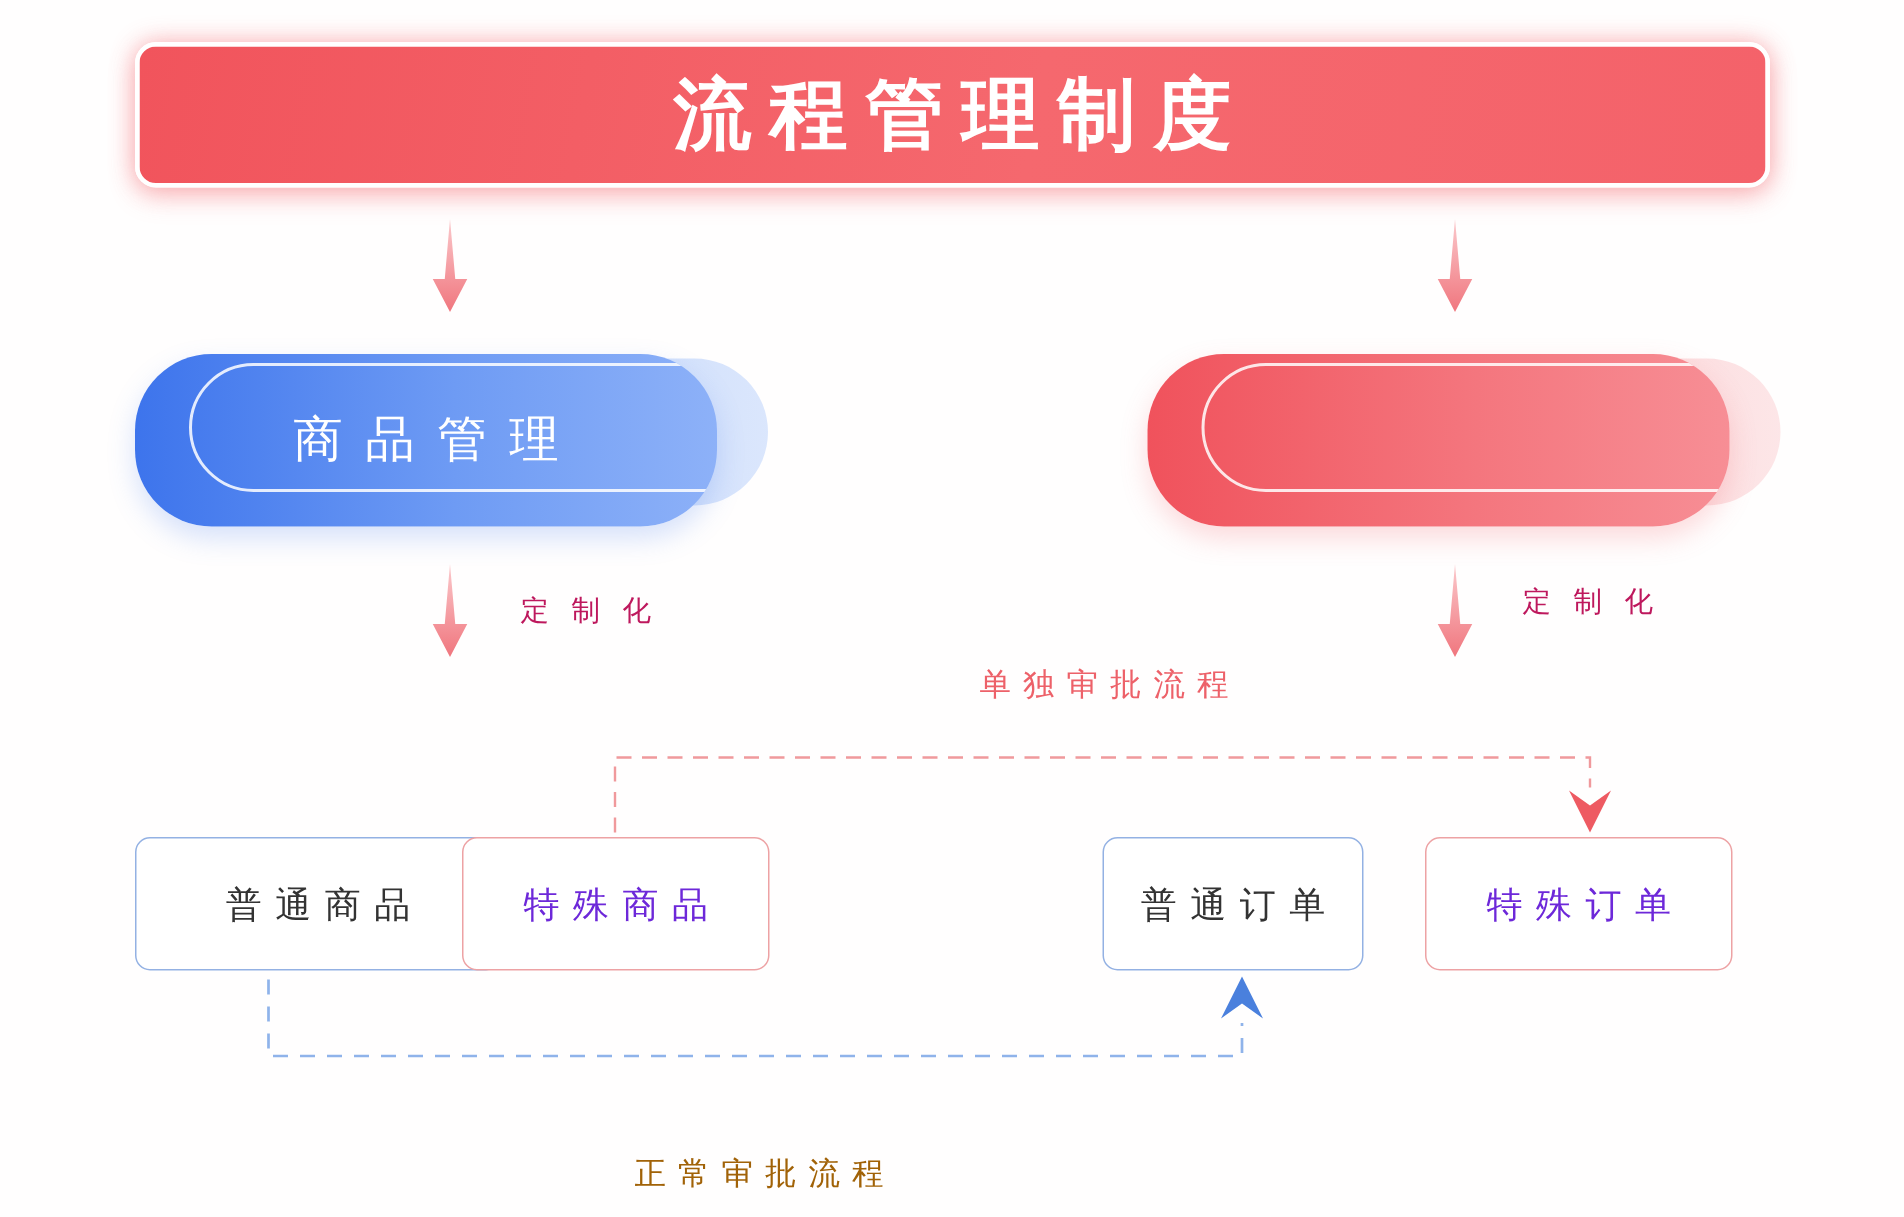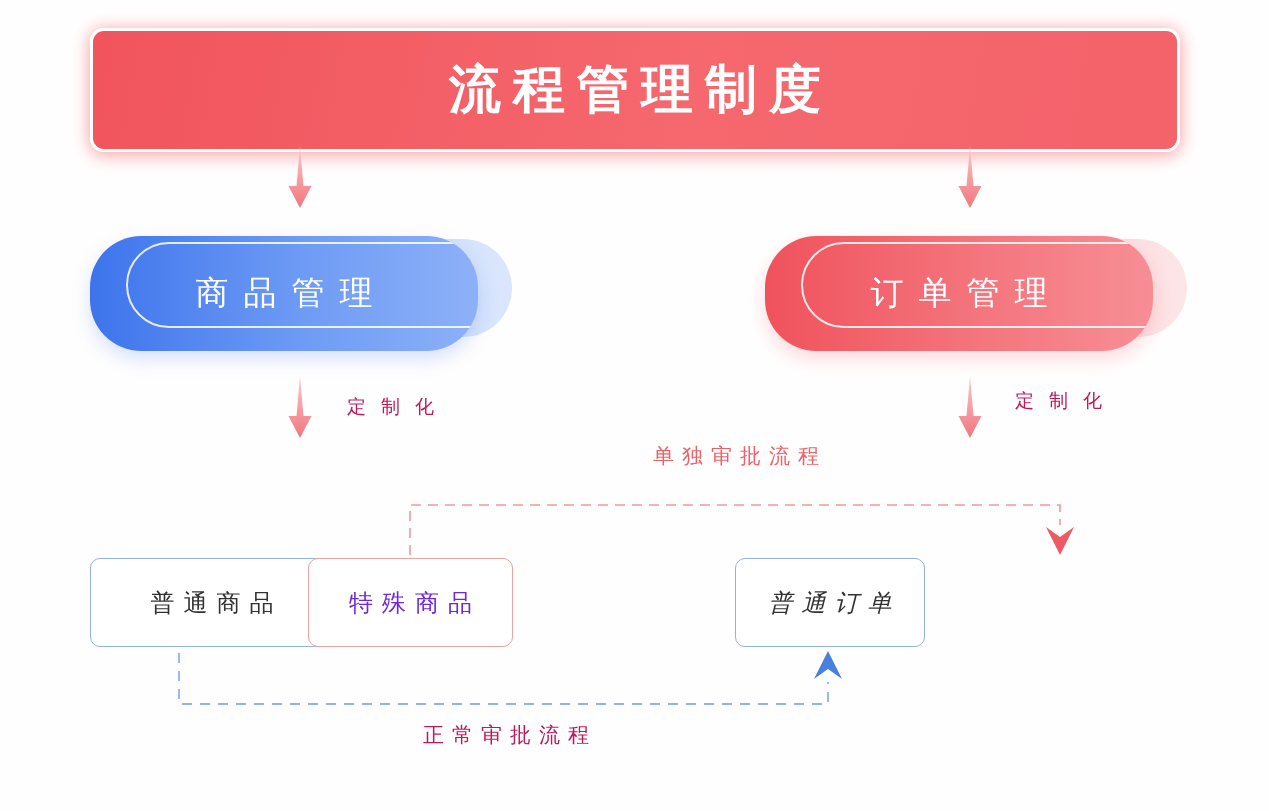--- a/index.html
+++ b/index.html
@@ -1,21 +1,21 @@
 <!DOCTYPE html>
 <html><head>
 <meta charset="utf-8">
 <style>
   html,body{margin:0;padding:0;background:#ffffff;}
   body{font-family:"Liberation Sans","DejaVu Sans",sans-serif;}
   .canvas{position:relative;width:1269px;height:811px;background:#fffefe;overflow:hidden;}
 
   
   .banner{
-    position:absolute;left:90px;top:28px;width:1090px;height:124px;
+    position:absolute;left:90px;top:28px;width:1090px;height:97px;
     border-radius:14px;border:3px solid #ffffff;box-sizing:border-box;
     background:linear-gradient(100deg,#f1545c 0%,#f5686e 55%,#f4626a 100%);
     box-shadow:0 0 16px rgba(244,104,110,.45),0 6px 18px rgba(244,104,110,.28);
     display:flex;align-items:center;justify-content:center;
   }
   .banner-title{
     color:#ffffff;font-size:52px;font-weight:800;letter-spacing:12px;
     text-indent:12px;white-space:nowrap;
   }
 
@@ -57,21 +57,21 @@
     position:absolute;top:558px;height:89px;border-radius:10px;box-sizing:border-box;
     background:#ffffff;display:flex;align-items:center;justify-content:center;
     font-size:24px;letter-spacing:9px;text-indent:9px;white-space:nowrap;
   }
   .node-box.blue{border:1px solid #93b1e3;color:#333333;}
   .node-box.red{border:1px solid #eda2a4;color:#6d28d9;}
 
   
   .flow-label{position:absolute;font-size:21px;letter-spacing:8px;white-space:nowrap;text-align:center;}
   .flow-label.red{color:#ed6169;}
-  .flow-label.blue{color:#be185d;}
+  .flow-label.blue{color:#a16207;margin-top:47px;}
 
   
   .connector-svg{position:absolute;left:0;top:0;width:1269px;height:811px;pointer-events:none;}
 </style>
 </head>
 <body>
 
 <div class="canvas">
 
   <svg width="0" height="0" style="position:absolute" aria-hidden="true">
@@ -99,21 +99,20 @@
     <div class="pill-main blue">
       <div class="pill-arc"></div>
       <div class="pill-label">商品管理</div>
     </div>
   </div>
 
   <div class="pill" style="left:765px;top:236px;">
     <div class="pill-echo red"></div>
     <div class="pill-main red">
       <div class="pill-arc"></div>
-      <div class="pill-label">订单管理</div>
     </div>
   </div>
 
   <svg class="tarrow" style="left:280px;top:376px;" viewBox="0 0 40 64">
     <path d="M20 0 L23.5 40 L31.5 40 L20 62 L8.5 40 L16.5 40 Z" fill="url(#arrowGrad)"></path>
   </svg>
   <div class="customize-label" style="left:347px;top:394px;">定制化</div>
 
   <svg class="tarrow" style="left:950px;top:376px;" viewBox="0 0 40 64">
     <path d="M20 0 L23.5 40 L31.5 40 L20 62 L8.5 40 L16.5 40 Z" fill="url(#arrowGrad)"></path>
@@ -131,17 +130,20 @@
 
   <div class="flow-label red" style="left:590px;top:442px;width:300px;">单独审批流程</div>
   <div class="flow-label blue" style="left:360px;top:721px;width:300px;">正常审批流程</div>
 
   <div class="node-box blue" style="left:90px;width:244px;">
       <span>普通商品</span>
     </div>
   <div class="node-box red" style="left:308px;width:205px;">
       <span>特殊商品</span>
     </div>
-  <div class="node-box blue" style="left:735px;width:190px;font-style:italic;">
+  <div class="node-box blue" style="left:735px;width:174px;">
       <span>普通订单</span>
+    </div>
+  <div class="node-box red" style="left:950px;width:205px;">
+      <span>特殊订单</span>
     </div>
 
 </div>
 
 </body></html>

